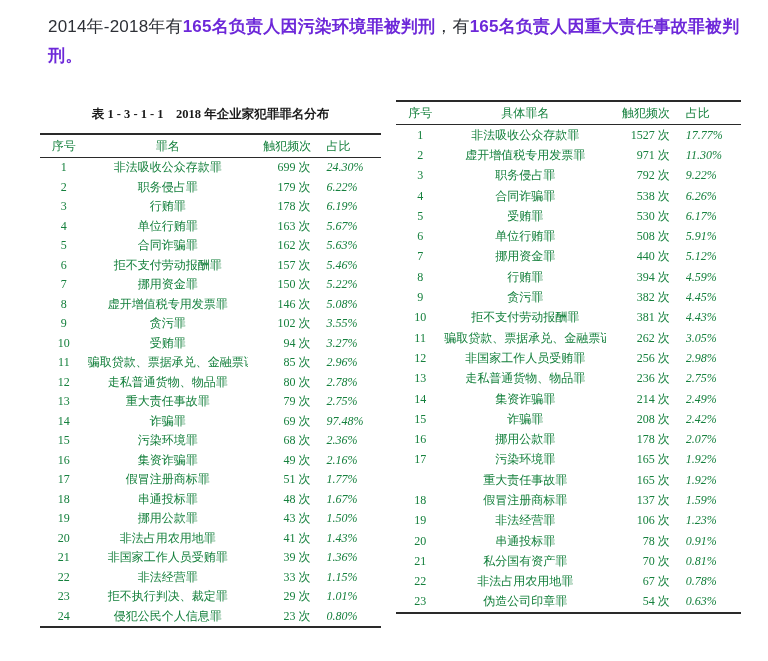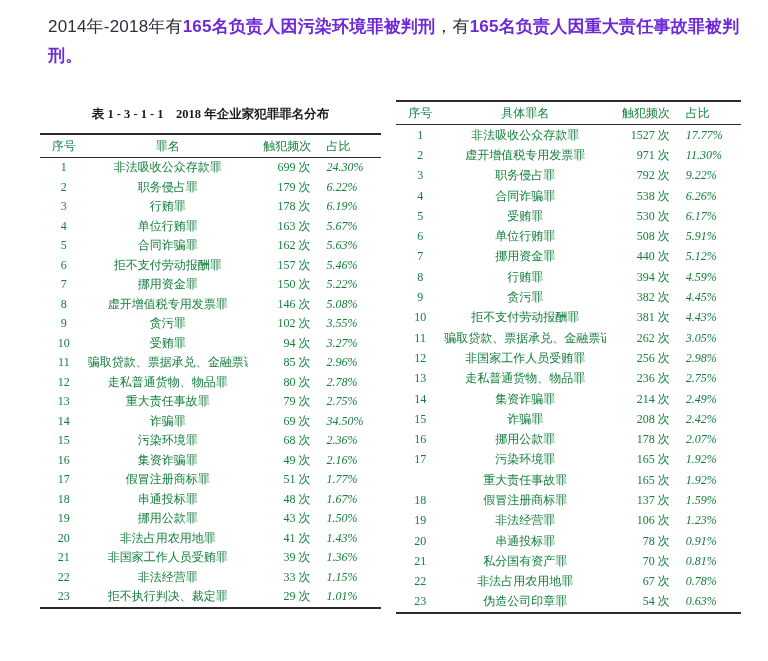--- a/index.html
+++ b/index.html
@@ -149,21 +149,21 @@
         <tr>
           <td>13</td>
           <td>重大责任事故罪</td>
           <td>79 次</td>
           <td>2.75%</td>
         </tr>
         <tr>
           <td>14</td>
           <td>诈骗罪</td>
           <td>69 次</td>
-          <td>34.50%</td>
+          <td>97.48%</td>
         </tr>
         <tr>
           <td>15</td>
           <td>污染环境罪</td>
           <td>68 次</td>
           <td>2.36%</td>
         </tr>
         <tr>
           <td>16</td>
           <td>集资诈骗罪</td>
@@ -204,20 +204,26 @@
           <td>22</td>
           <td>非法经营罪</td>
           <td>33 次</td>
           <td>1.15%</td>
         </tr>
         <tr>
           <td>23</td>
           <td>拒不执行判决、裁定罪</td>
           <td>29 次</td>
           <td>1.01%</td>
+        </tr>
+        <tr>
+          <td>24</td>
+          <td>侵犯公民个人信息罪</td>
+          <td>23 次</td>
+          <td>0.80%</td>
         </tr>
       </tbody>
   </table>
 </div>
 
 <div class="table-wrap right">
   <table>
     <colgroup>
         <col class="c-no">
         <col class="c-name">

